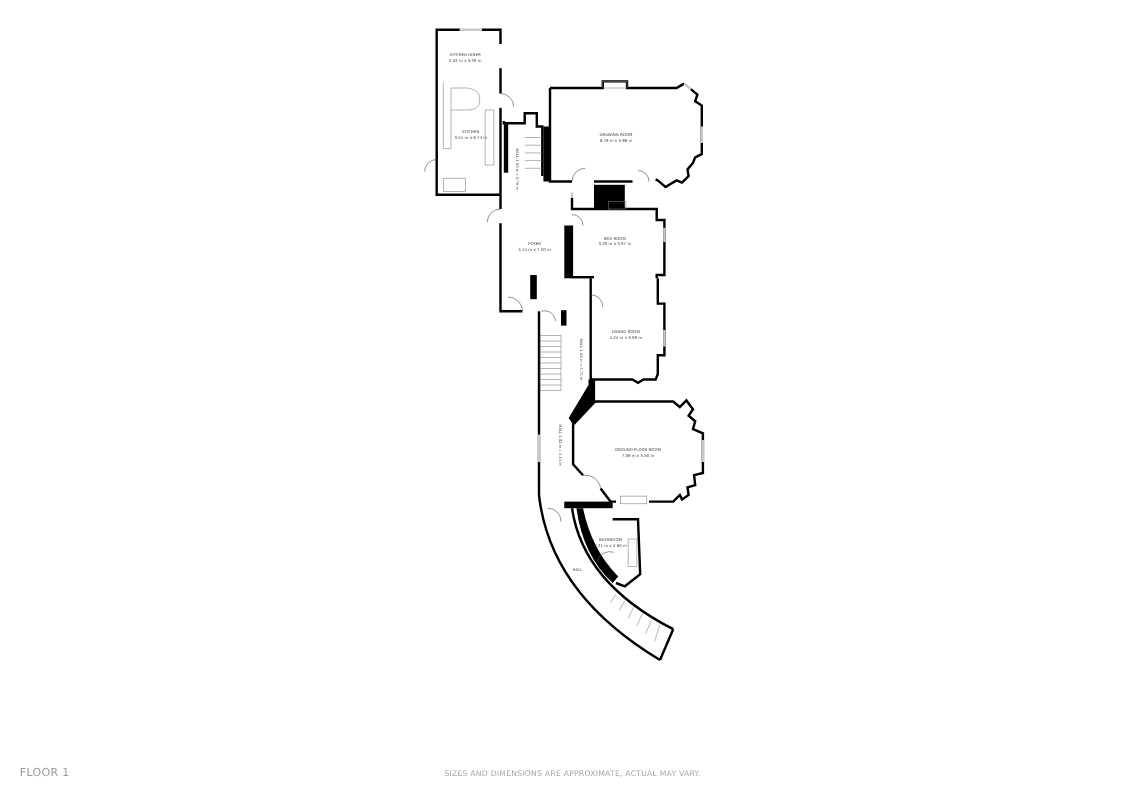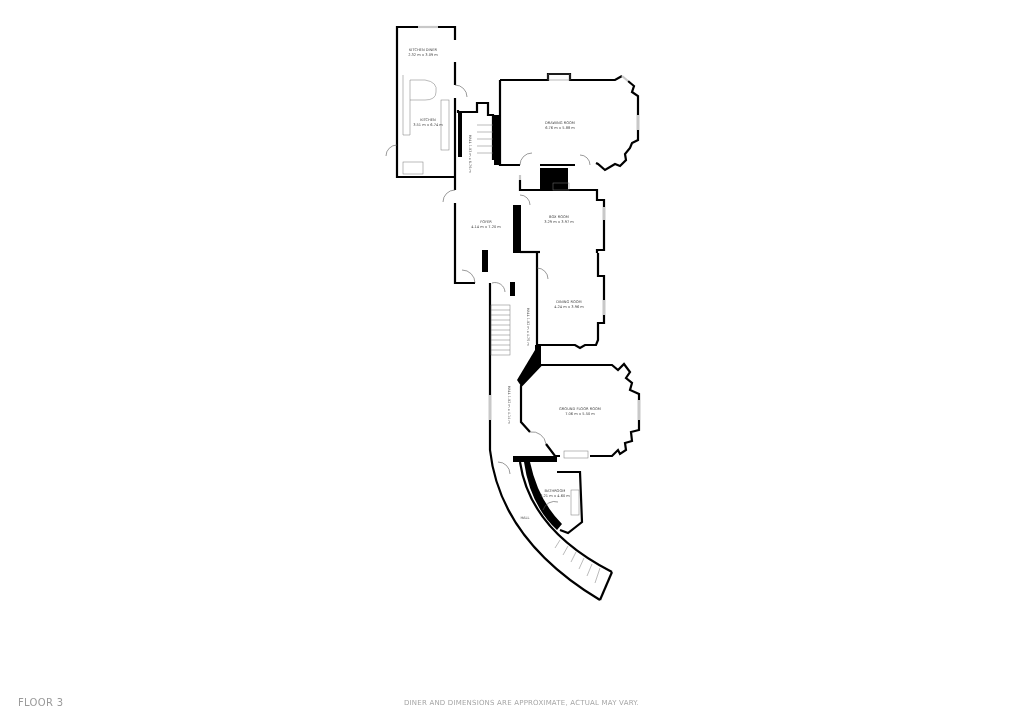--- a/index.html
+++ b/index.html
@@ -164,14 +164,14 @@
 <div class="vlbl" style="left:472px; top:135px;">
   <span>HALL</span> <span>1.03 m x 6.76 m</span>
 </div>
 <div class="vlbl" style="left:530px; top:308px;">
   <span>HALL</span> <span>1.02 m x 4.75 m</span>
 </div>
 <div class="vlbl" style="left:511px; top:386px;">
   <span>HALL</span> <span>1.02 m x 4.14 m</span>
 </div>
 
-<div class="floor">FLOOR 3</div>
-<div class="disclaimer">DINER AND DIMENSIONS ARE APPROXIMATE, ACTUAL MAY VARY.</div>
+<div class="floor">FLOOR 1</div>
+<div class="disclaimer">SIZES AND DIMENSIONS ARE APPROXIMATE, ACTUAL MAY VARY.</div>
 
 </body></html>

